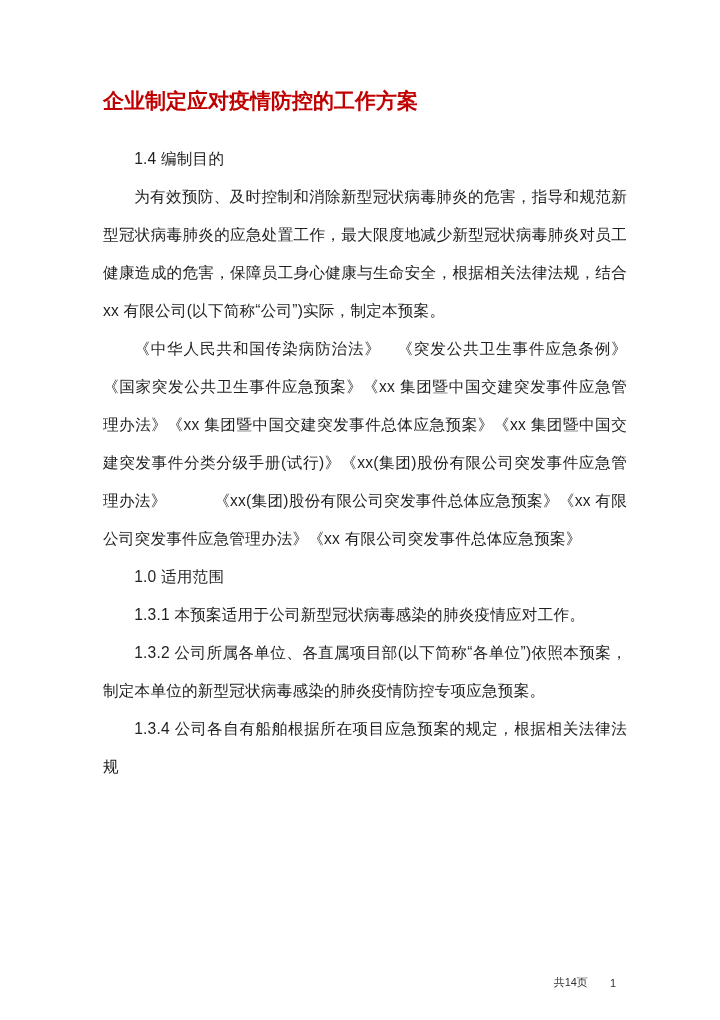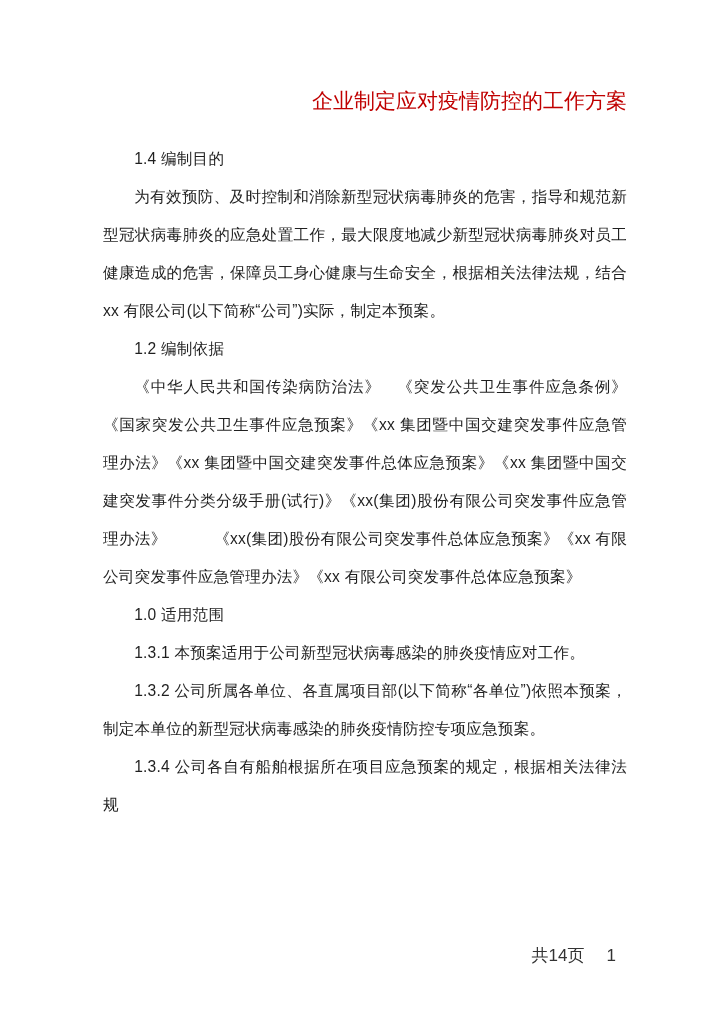--- a/index.html
+++ b/index.html
@@ -19,60 +19,59 @@
     overflow:hidden;
   }
   .content{
     position:absolute;
     left:103px;
     top:86px;
     width:524px;
   }
   .doc-title{
     font-size:21px;
-    font-weight:normal;
+    font-weight:bold;
     color:var(--title-color);
-    text-align:right;
+    text-align:left;
     line-height:30px;
     margin:0 0 24px 0;
   }
   .doc-body p{
     margin:0;
     font-size:15.6px;
     line-height:38px;
     text-indent:2em;
     letter-spacing:0.2px;
   }
   .doc-body p.paragraph{
     text-align:justify;
   }
   .doc-body p.heading{
     text-align:left;
   }
   .footer{
     position:absolute;
-    top:944px;
+    top:975px;
     right:104px;
     display:flex;
     align-items:center;
     gap:22px;
-    font-size:17px;
+    font-size:11px;
     color:var(--footer-color);
   }
 </style>
 </head>
 <body>
 
 <div class="page">
   <div class="content">
     <h1 class="doc-title">企业制定应对疫情防控的工作方案</h1>
     <div class="doc-body">
         <p class="heading">1.4 编制目的</p>
         <p class="paragraph">为有效预防、及时控制和消除新型冠状病毒肺炎的危害，指导和规范新型冠状病毒肺炎的应急处置工作，最大限度地减少新型冠状病毒肺炎对员工健康造成的危害，保障员工身心健康与生命安全，根据相关法律法规，结合 xx 有限公司(以下简称“公司”)实际，制定本预案。</p>
-        <p class="heading">1.2 编制依据</p>
         <p class="paragraph">《中华人民共和国传染病防治法》　《突发公共卫生事件应急条例》《国家突发公共卫生事件应急预案》《xx 集团暨中国交建突发事件应急管理办法》《xx 集团暨中国交建突发事件总体应急预案》《xx 集团暨中国交建突发事件分类分级手册(试行)》《xx(集团)股份有限公司突发事件应急管理办法》　　　《xx(集团)股份有限公司突发事件总体应急预案》《xx 有限公司突发事件应急管理办法》《xx 有限公司突发事件总体应急预案》</p>
         <p class="heading">1.0 适用范围</p>
         <p class="paragraph">1.3.1 本预案适用于公司新型冠状病毒感染的肺炎疫情应对工作。</p>
         <p class="paragraph">1.3.2 公司所属各单位、各直属项目部(以下简称“各单位”)依照本预案，制定本单位的新型冠状病毒感染的肺炎疫情防控专项应急预案。</p>
         <p class="paragraph">1.3.4 公司各自有船舶根据所在项目应急预案的规定，根据相关法律法规</p>
       </div>
   </div>
 
   <div class="footer">
     <span>共14页</span>

